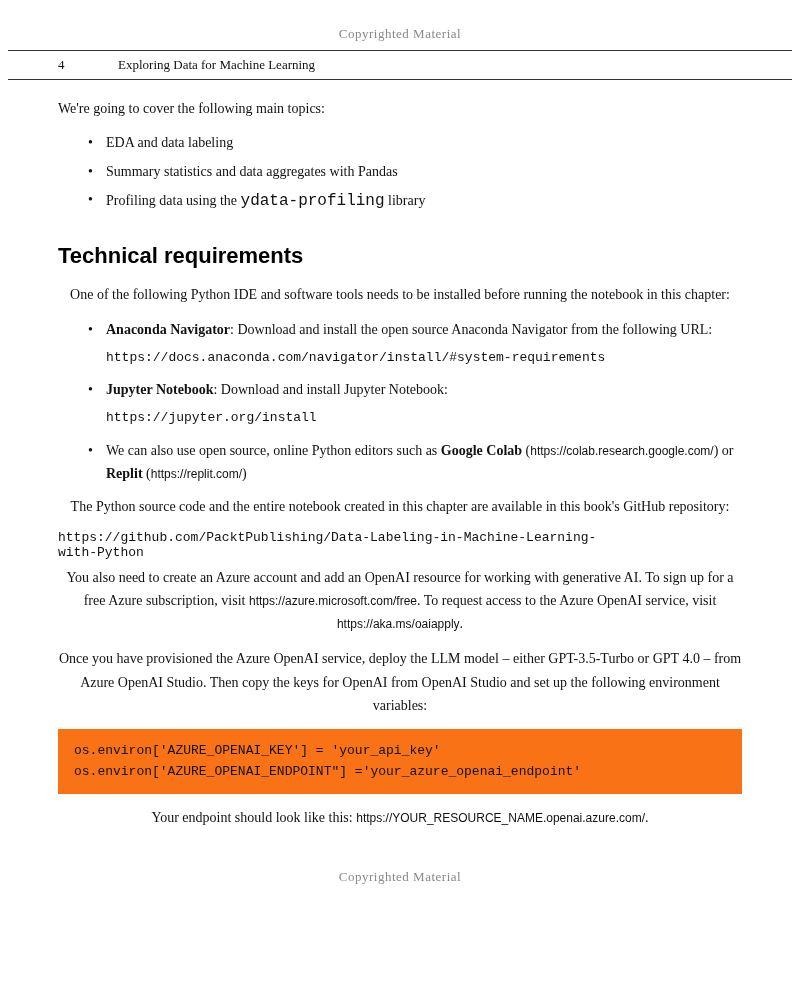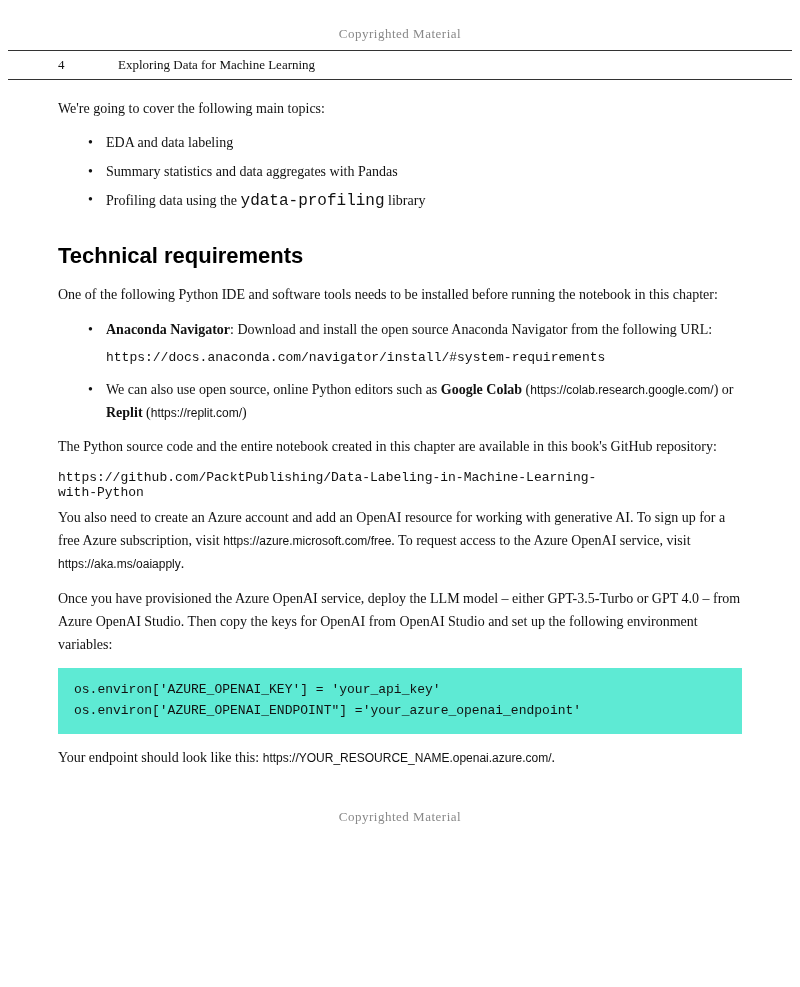--- a/index.html
+++ b/index.html
@@ -110,24 +110,25 @@
       font-weight: bold;
       font-family: Arial, sans-serif;
       margin: 28px 0 14px 0;
       color: #000000;
     }
 
     .body-paragraph {
       margin-bottom: 12px;
       line-height: 1.65;
       font-size: 14px;
+      text-align: center;
     }
 
     .code-block {
-      background: #5eead4;
+      background: #f97316;
       border: none;
       padding: 12px 16px;
       margin: 12px 0;
       font-family: 'Courier New', Courier, monospace;
       font-size: 13px;
       color: #111;
       line-height: 1.6;
     }
 
     .url-inline {
@@ -195,20 +196,25 @@
     <p class="body-paragraph">One of the following Python IDE and software tools needs to be installed before running the notebook in this chapter:</p>
 
     <ul class="nested-bullet-list">
 
       <li>
         <span class="bold">Anaconda Navigator</span><span>: Download and install the open source Anaconda Navigator from the following URL:</span>
         <br>
         <code class="url-block">https://docs.anaconda.com/navigator/install/#system-requirements</code>
       </li>
 
+      <li>
+        <span class="bold">Jupyter Notebook</span><span>: Download and install Jupyter Notebook:</span>
+        <br>
+        <code class="url-block">https://jupyter.org/install</code>
+      </li>
 
       <li>
         <span>We can also use open source, online Python editors such as </span><span class="bold">Google Colab</span><span> (</span><code class="url-inline">https://colab.research.google.com/</code><span>) or </span><span class="bold">Replit</span><span> (</span><code class="url-inline">https://replit.com/</code><span>)</span>
       </li>
 
     </ul>
 
     <p class="body-paragraph">
       <span>The Python source code and the entire notebook created in this chapter are available in this book's GitHub repository:</span>
     </p>

